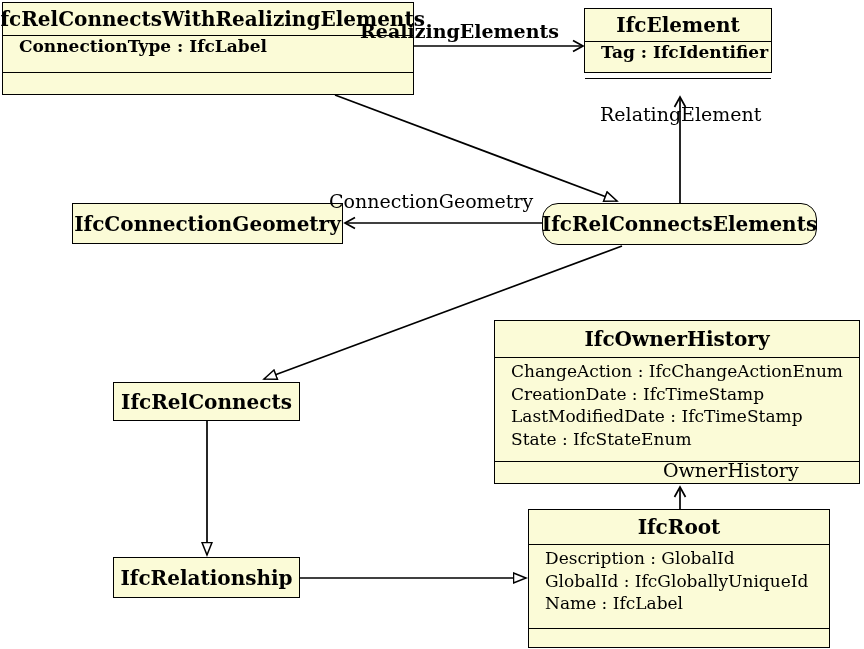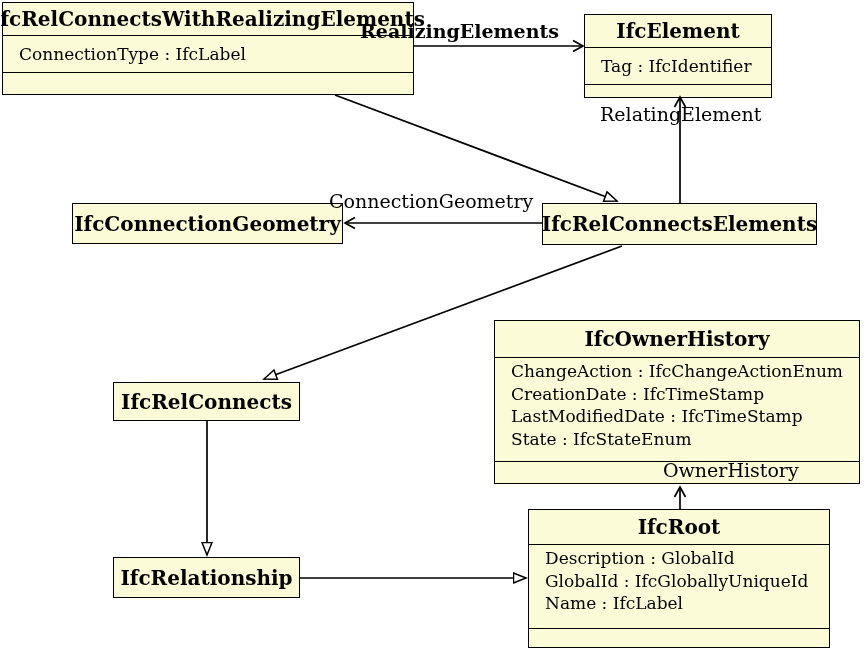--- a/index.html
+++ b/index.html
@@ -24,21 +24,21 @@
     white-space:nowrap;
   }
   .single .cmp-title{flex:1 1 auto;}
   .cmp-attrs{
     flex:0 0 auto;
     border-top:1.5px solid #000;
     box-sizing:border-box;
     font-size:17px;
     padding-left:16px;
   }
-  .cmp-attrs.one{display:flex;align-items:center;}
+  .cmp-attrs.one{display:flex;align-items:flex-start;font-weight:bold;}
   .cmp-attrs.multi{padding-top:2px;line-height:22.5px;}
   .cmp-empty{
     flex:1 1 auto;
     border-top:1.5px solid #000;
   }
   .attr-line{white-space:nowrap;}
   #edges{
     position:absolute;left:0;top:0;z-index:2;pointer-events:none;
   }
   .lbl{
@@ -71,33 +71,33 @@
   </svg>
 
   <div class="uml-box" style="left:2px;top:2px;width:412px;height:93px;">
     <div class="cmp-title" style="height:32px;">IfcRelConnectsWithRealizingElements</div>
     <div class="cmp-attrs one" style="height:37px;">
       <div class="attr-line">ConnectionType : IfcLabel</div>
     </div>
     <div class="cmp-empty"></div>
   </div>
 
-  <div class="uml-box" style="left:584px;top:14px;width:188px;height:84px;">
+  <div class="uml-box" style="left:584px;top:8px;width:188px;height:65px;">
     <div class="cmp-title" style="height:32px;">IfcElement</div>
     <div class="cmp-attrs one" style="height:37px;">
       <div class="attr-line">Tag : IfcIdentifier</div>
     </div>
     <div class="cmp-empty"></div>
   </div>
 
   <div class="uml-box single" style="left:72px;top:203px;width:271px;height:41px;justify-content:flex-end;">
     <div class="cmp-title">IfcConnectionGeometry</div>
   </div>
 
-  <div class="uml-box single" style="left:542px;top:203px;width:275px;height:42px;">
+  <div class="uml-box single" style="left:542px;top:203px;width:275px;height:42px;border-radius:16px;">
     <div class="cmp-title">IfcRelConnectsElements</div>
   </div>
 
   <div class="uml-box" style="left:494px;top:320px;width:366px;height:164px;">
     <div class="cmp-title" style="height:36px;">IfcOwnerHistory</div>
     <div class="cmp-attrs multi" style="height:104px;">
       <div class="attr-line">ChangeAction : IfcChangeActionEnum</div>
       <div class="attr-line">CreationDate : IfcTimeStamp</div>
       <div class="attr-line">LastModifiedDate : IfcTimeStamp</div>
       <div class="attr-line">State : IfcStateEnum</div>

